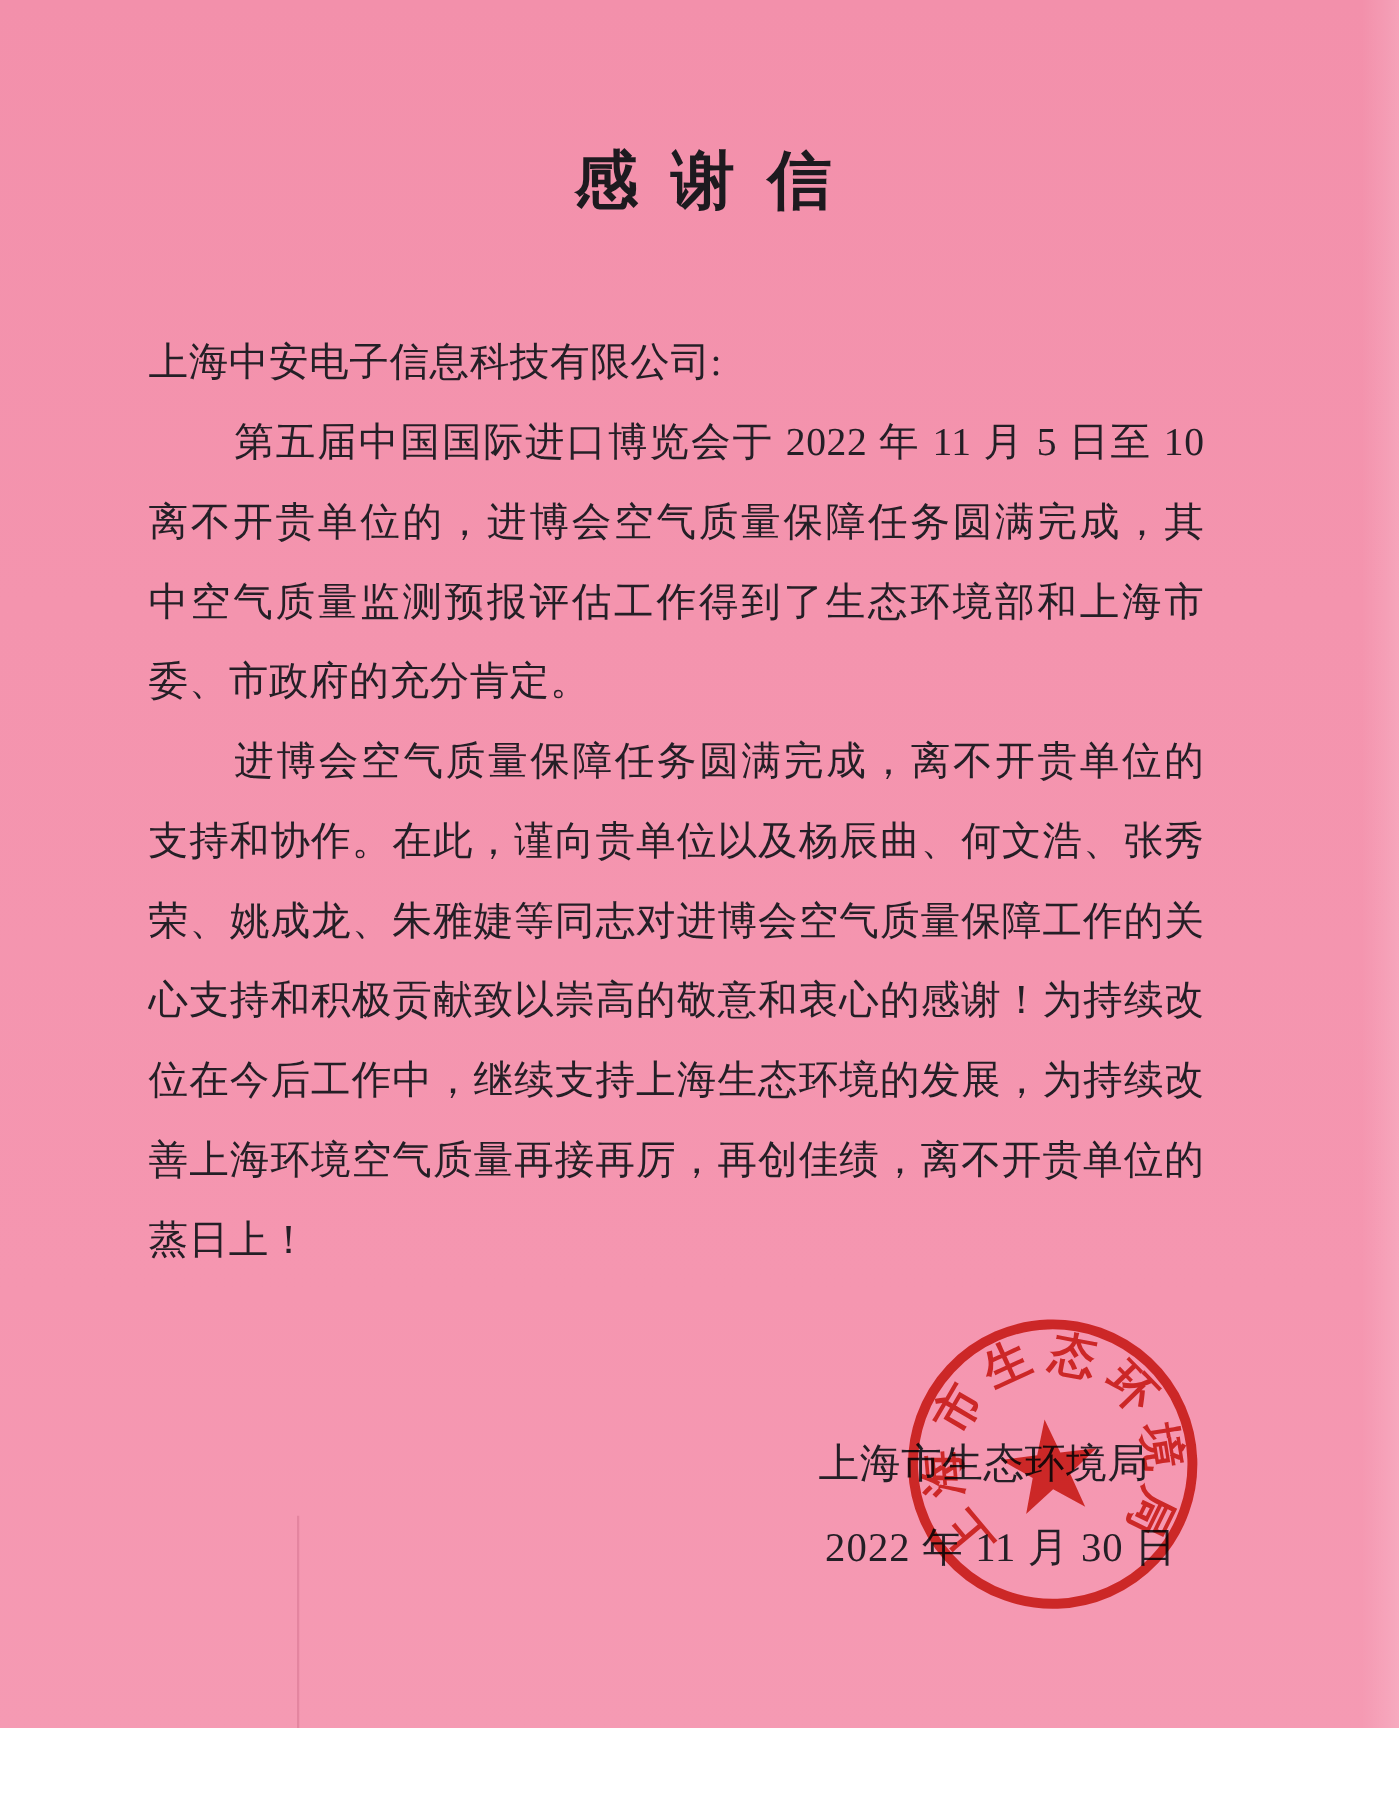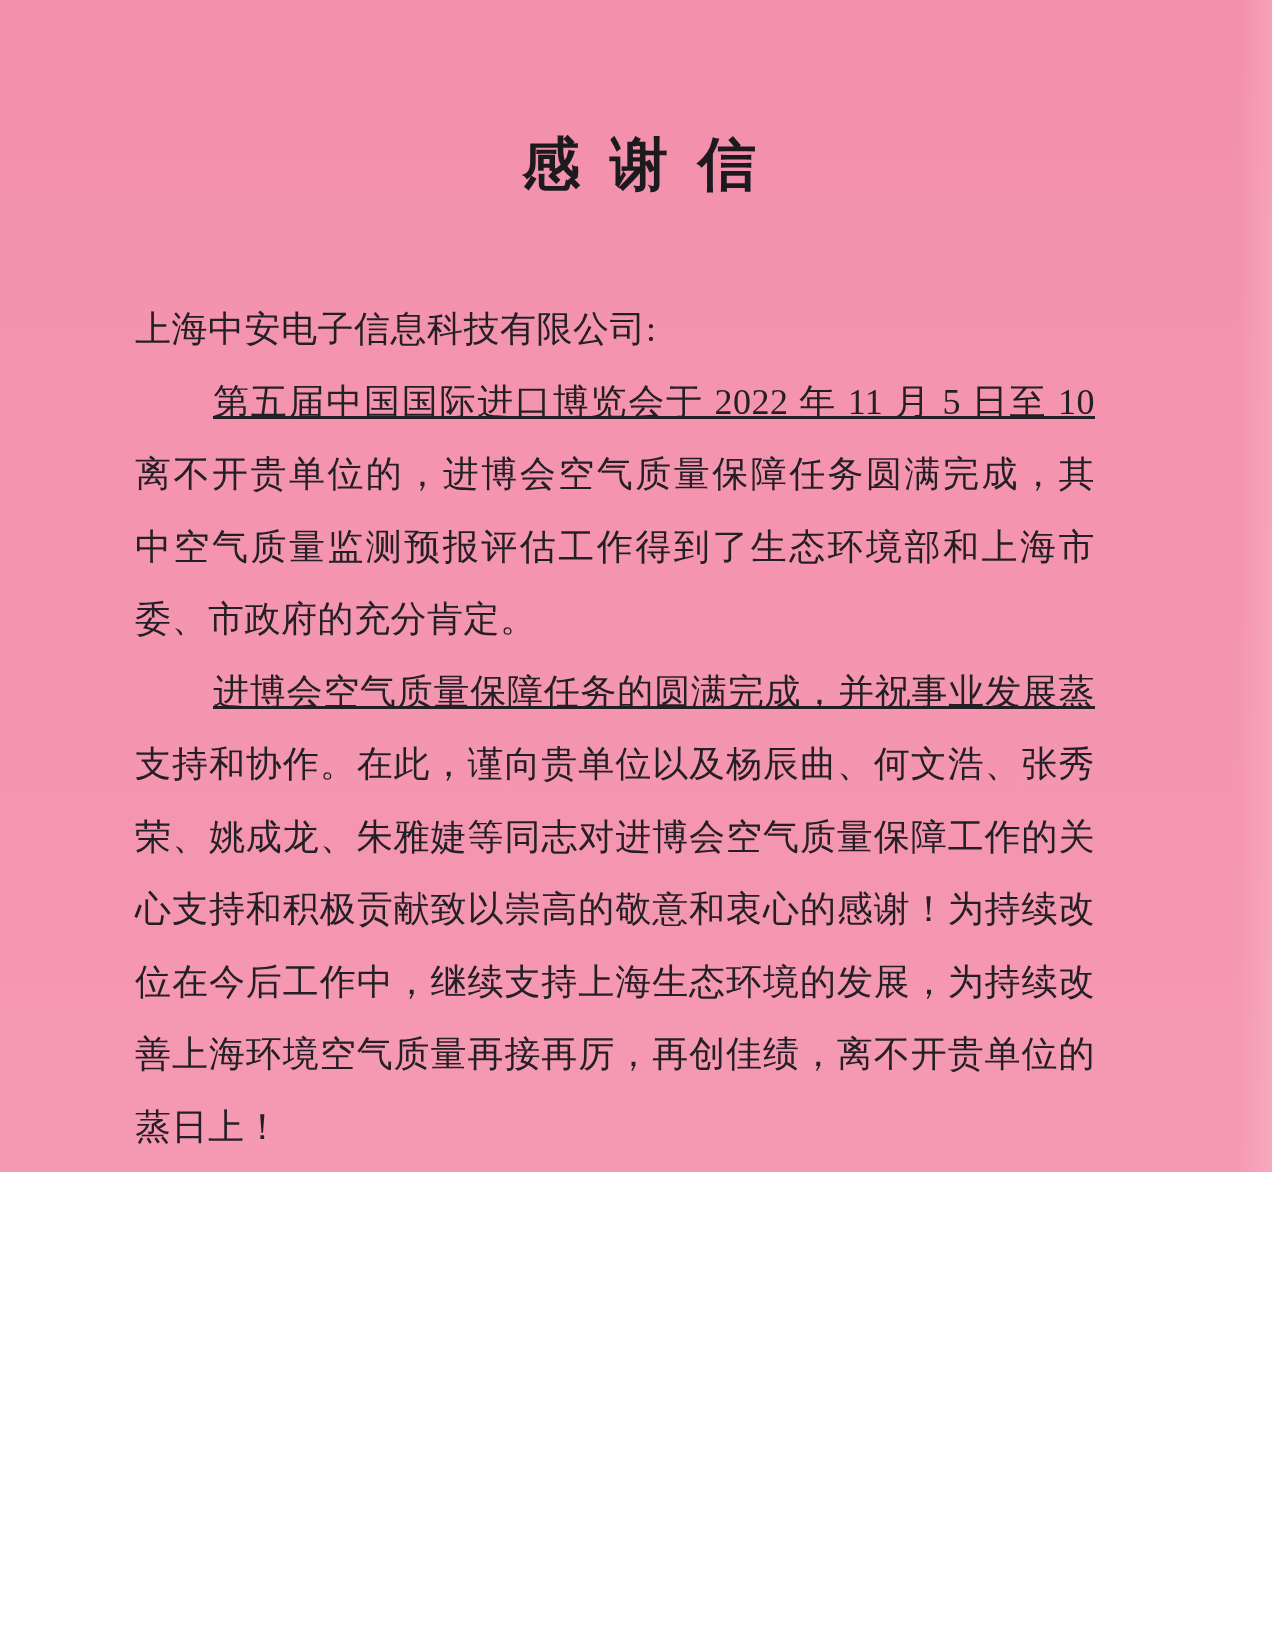--- a/index.html
+++ b/index.html
@@ -1,18 +1,18 @@
 <!DOCTYPE html>
 <html lang="zh"><head>
 <meta charset="utf-8">
 <style>
   html,body{margin:0;padding:0;}
   .page{
     position:relative;
-    width:1272px;height:1172px;
+    width:1272px;height:1571px;
     background:linear-gradient(180deg,#f390ab 0%,#f494ae 35%,#f596b0 75%,#f59ab3 100%);
     overflow:hidden;
     font-family:"Liberation Serif","DejaVu Serif",serif;
     color:#241f26;
   }
   
   .page::after{
     content:"";position:absolute;top:0;right:0;width:34px;height:100%;
     background:linear-gradient(90deg,rgba(255,255,255,0),rgba(255,255,255,.16));
     pointer-events:none;
@@ -28,21 +28,21 @@
     position:absolute;top:293px;left:135px;width:960px;
     font-size:36px;line-height:72.5px;
     letter-spacing:.5px;
   }
   .line{white-space:nowrap;}
   .line.j{
     white-space:normal;
     text-align:justify;
     text-align-last:justify;
   }
-  .line.ind{text-indent:78px;text-decoration:underline;}
+  .line.ind{text-indent:78px;}
   .signature{
     position:absolute;top:1306px;left:744px;
     font-size:37px;letter-spacing:.5px;white-space:nowrap;font-family:Liberation Serif, serif;
   }
   .sig-date{
     position:absolute;top:1382px;left:750px;
     font-size:37px;letter-spacing:1px;white-space:nowrap;
   }
   .seal{
     position:absolute;left:820px;top:1194px;width:274px;height:274px;
@@ -68,21 +68,21 @@
 <div class="page">
 
   <div class="title">感谢信</div>
 
   <div class="body-block">
     <div class="line">上海中安电子信息科技有限公司:</div>
     <div class="line j ind">第五届中国国际进口博览会于 2022 年 11 月 5 日至 10</div>
     <div class="line j">离不开贵单位的，进博会空气质量保障任务圆满完成，其</div>
     <div class="line j">中空气质量监测预报评估工作得到了生态环境部和上海市</div>
     <div class="line">委、市政府的充分肯定。</div>
-    <div class="line j ind">进博会空气质量保障任务的圆满完成，并祝事业发展蒸</div>
+    <div class="line j ind">进博会空气质量保障任务圆满完成，离不开贵单位的</div>
     <div class="line j">支持和协作。在此，谨向贵单位以及杨辰曲、何文浩、张秀</div>
     <div class="line j">荣、姚成龙、朱雅婕等同志对进博会空气质量保障工作的关</div>
     <div class="line j">心支持和积极贡献致以崇高的敬意和衷心的感谢！为持续改</div>
     <div class="line j">位在今后工作中，继续支持上海生态环境的发展，为持续改</div>
     <div class="line j">善上海环境空气质量再接再厉，再创佳绩，离不开贵单位的</div>
     <div class="line">蒸日上！</div>
   </div>
 
   <div class="signature">上海市生态环境局</div>
   <div class="sig-date">2022 年 11 月 30 日</div>

